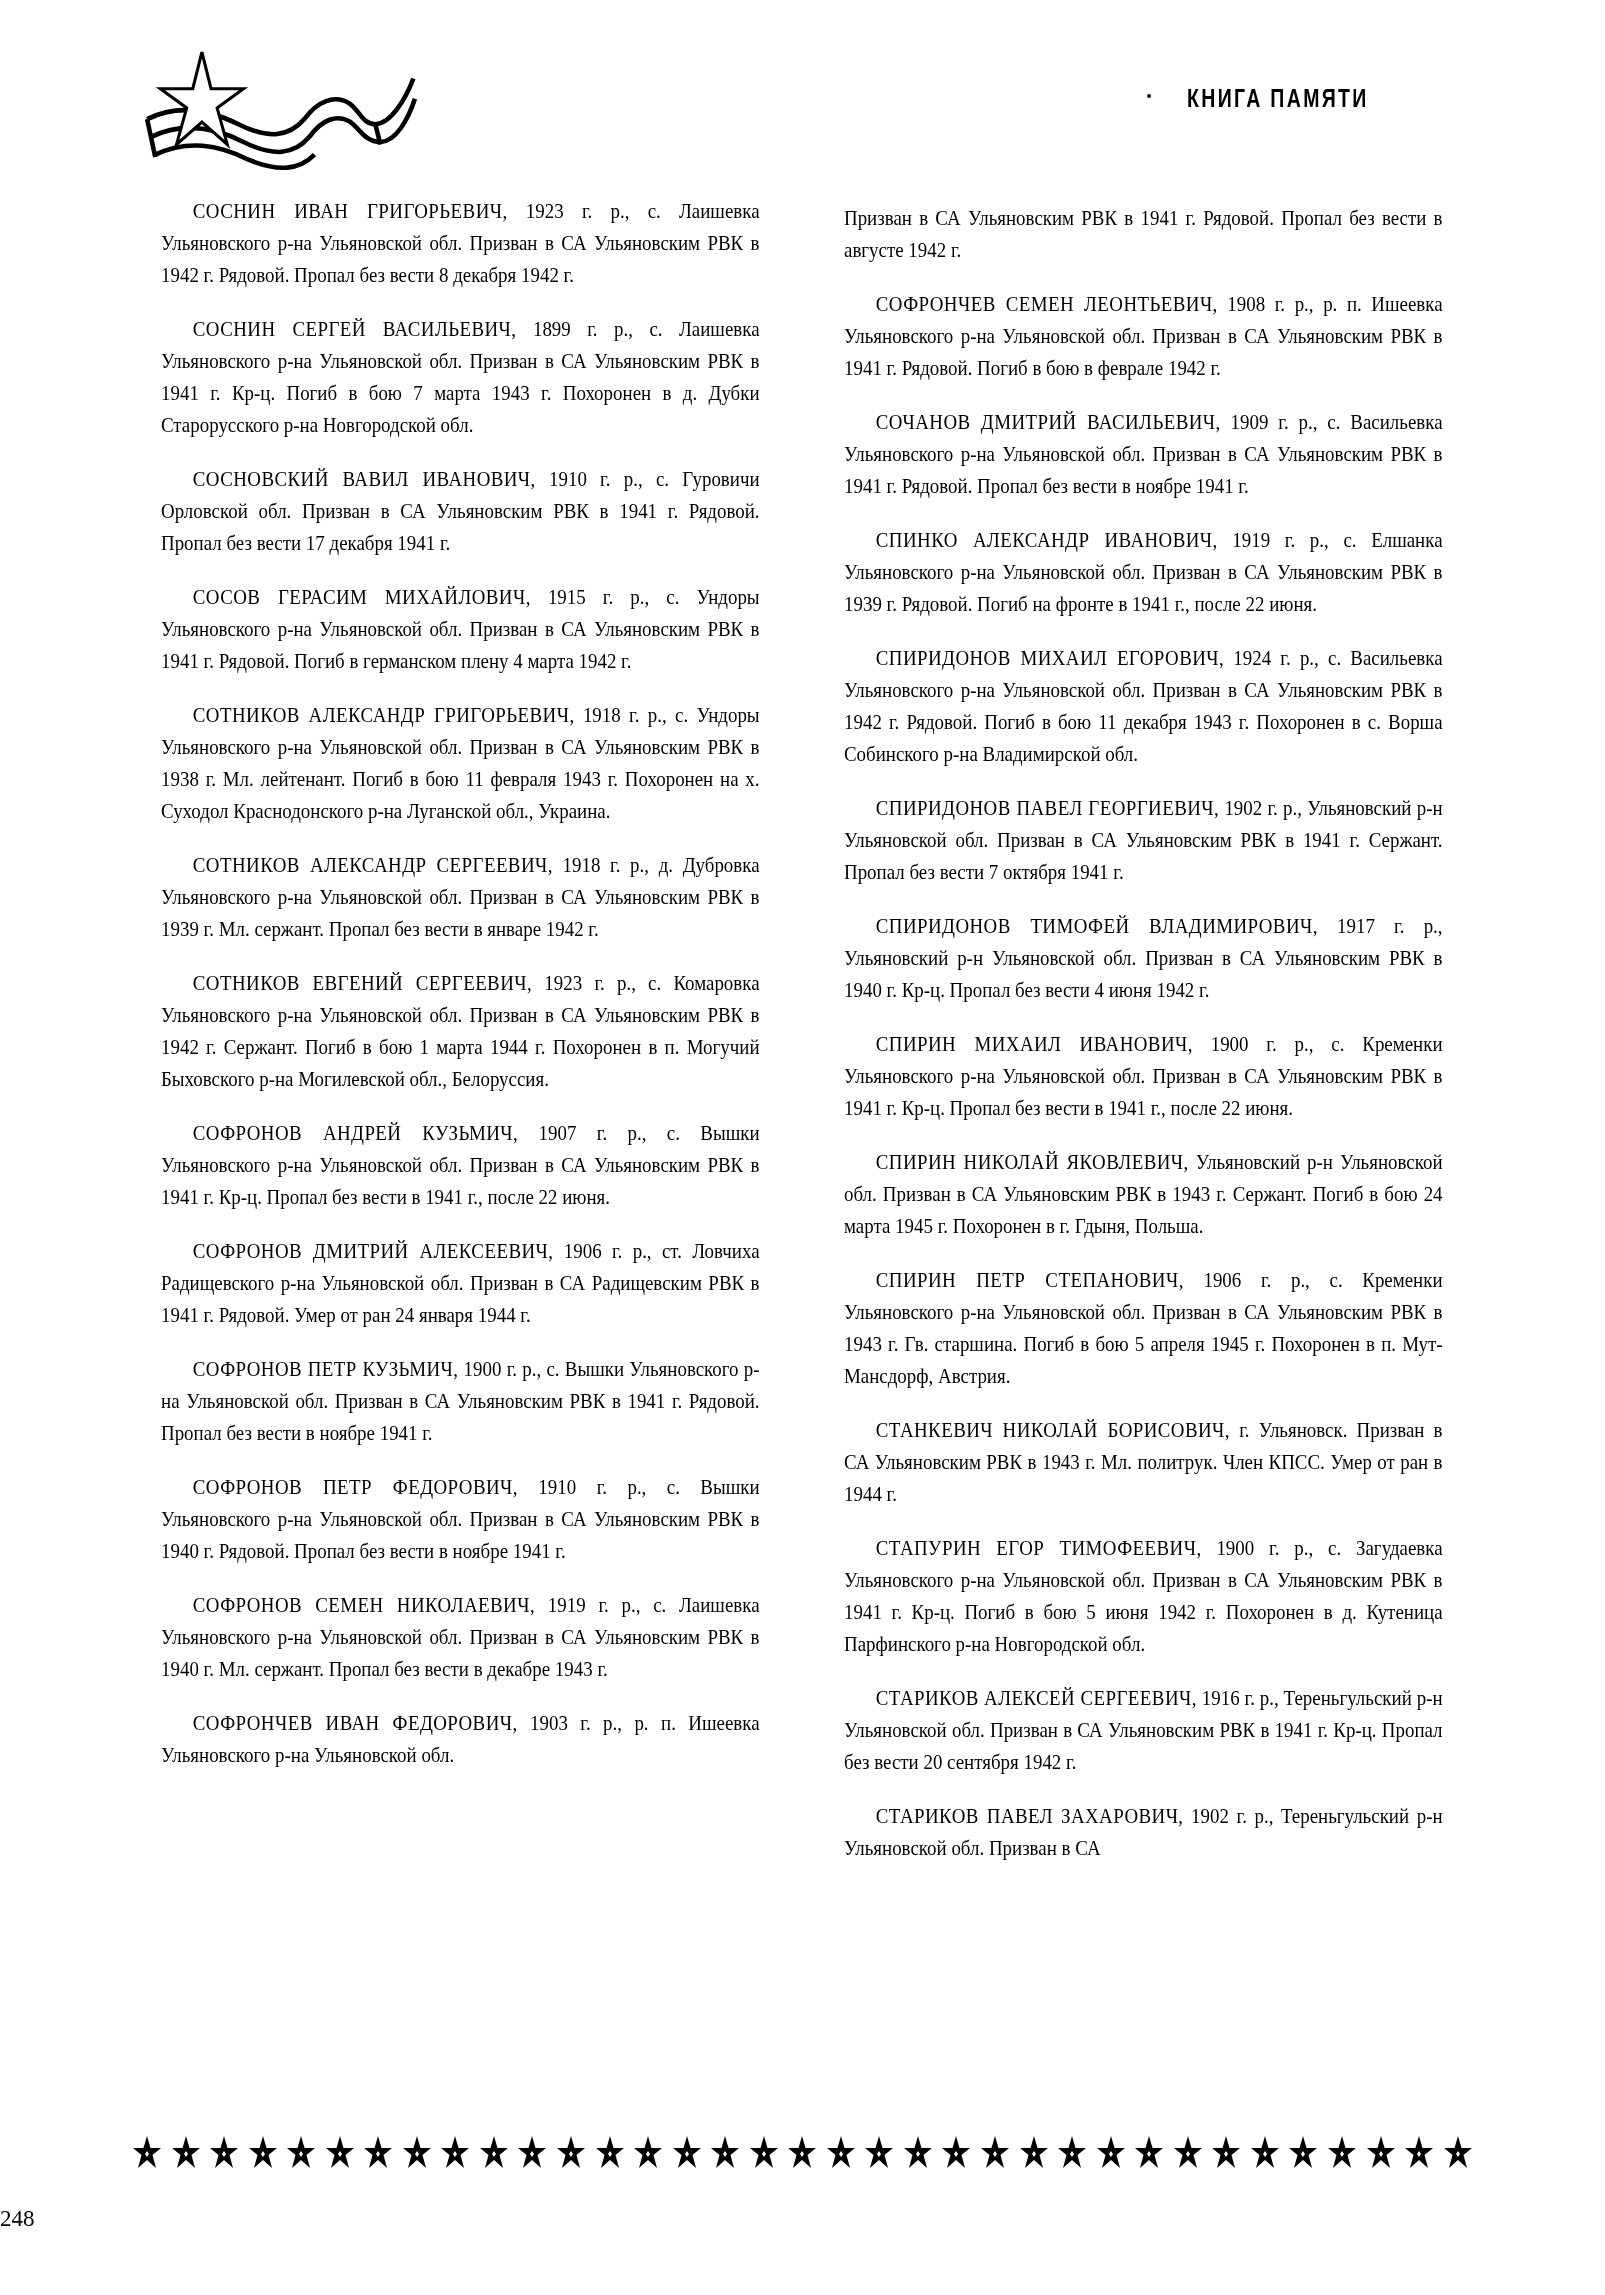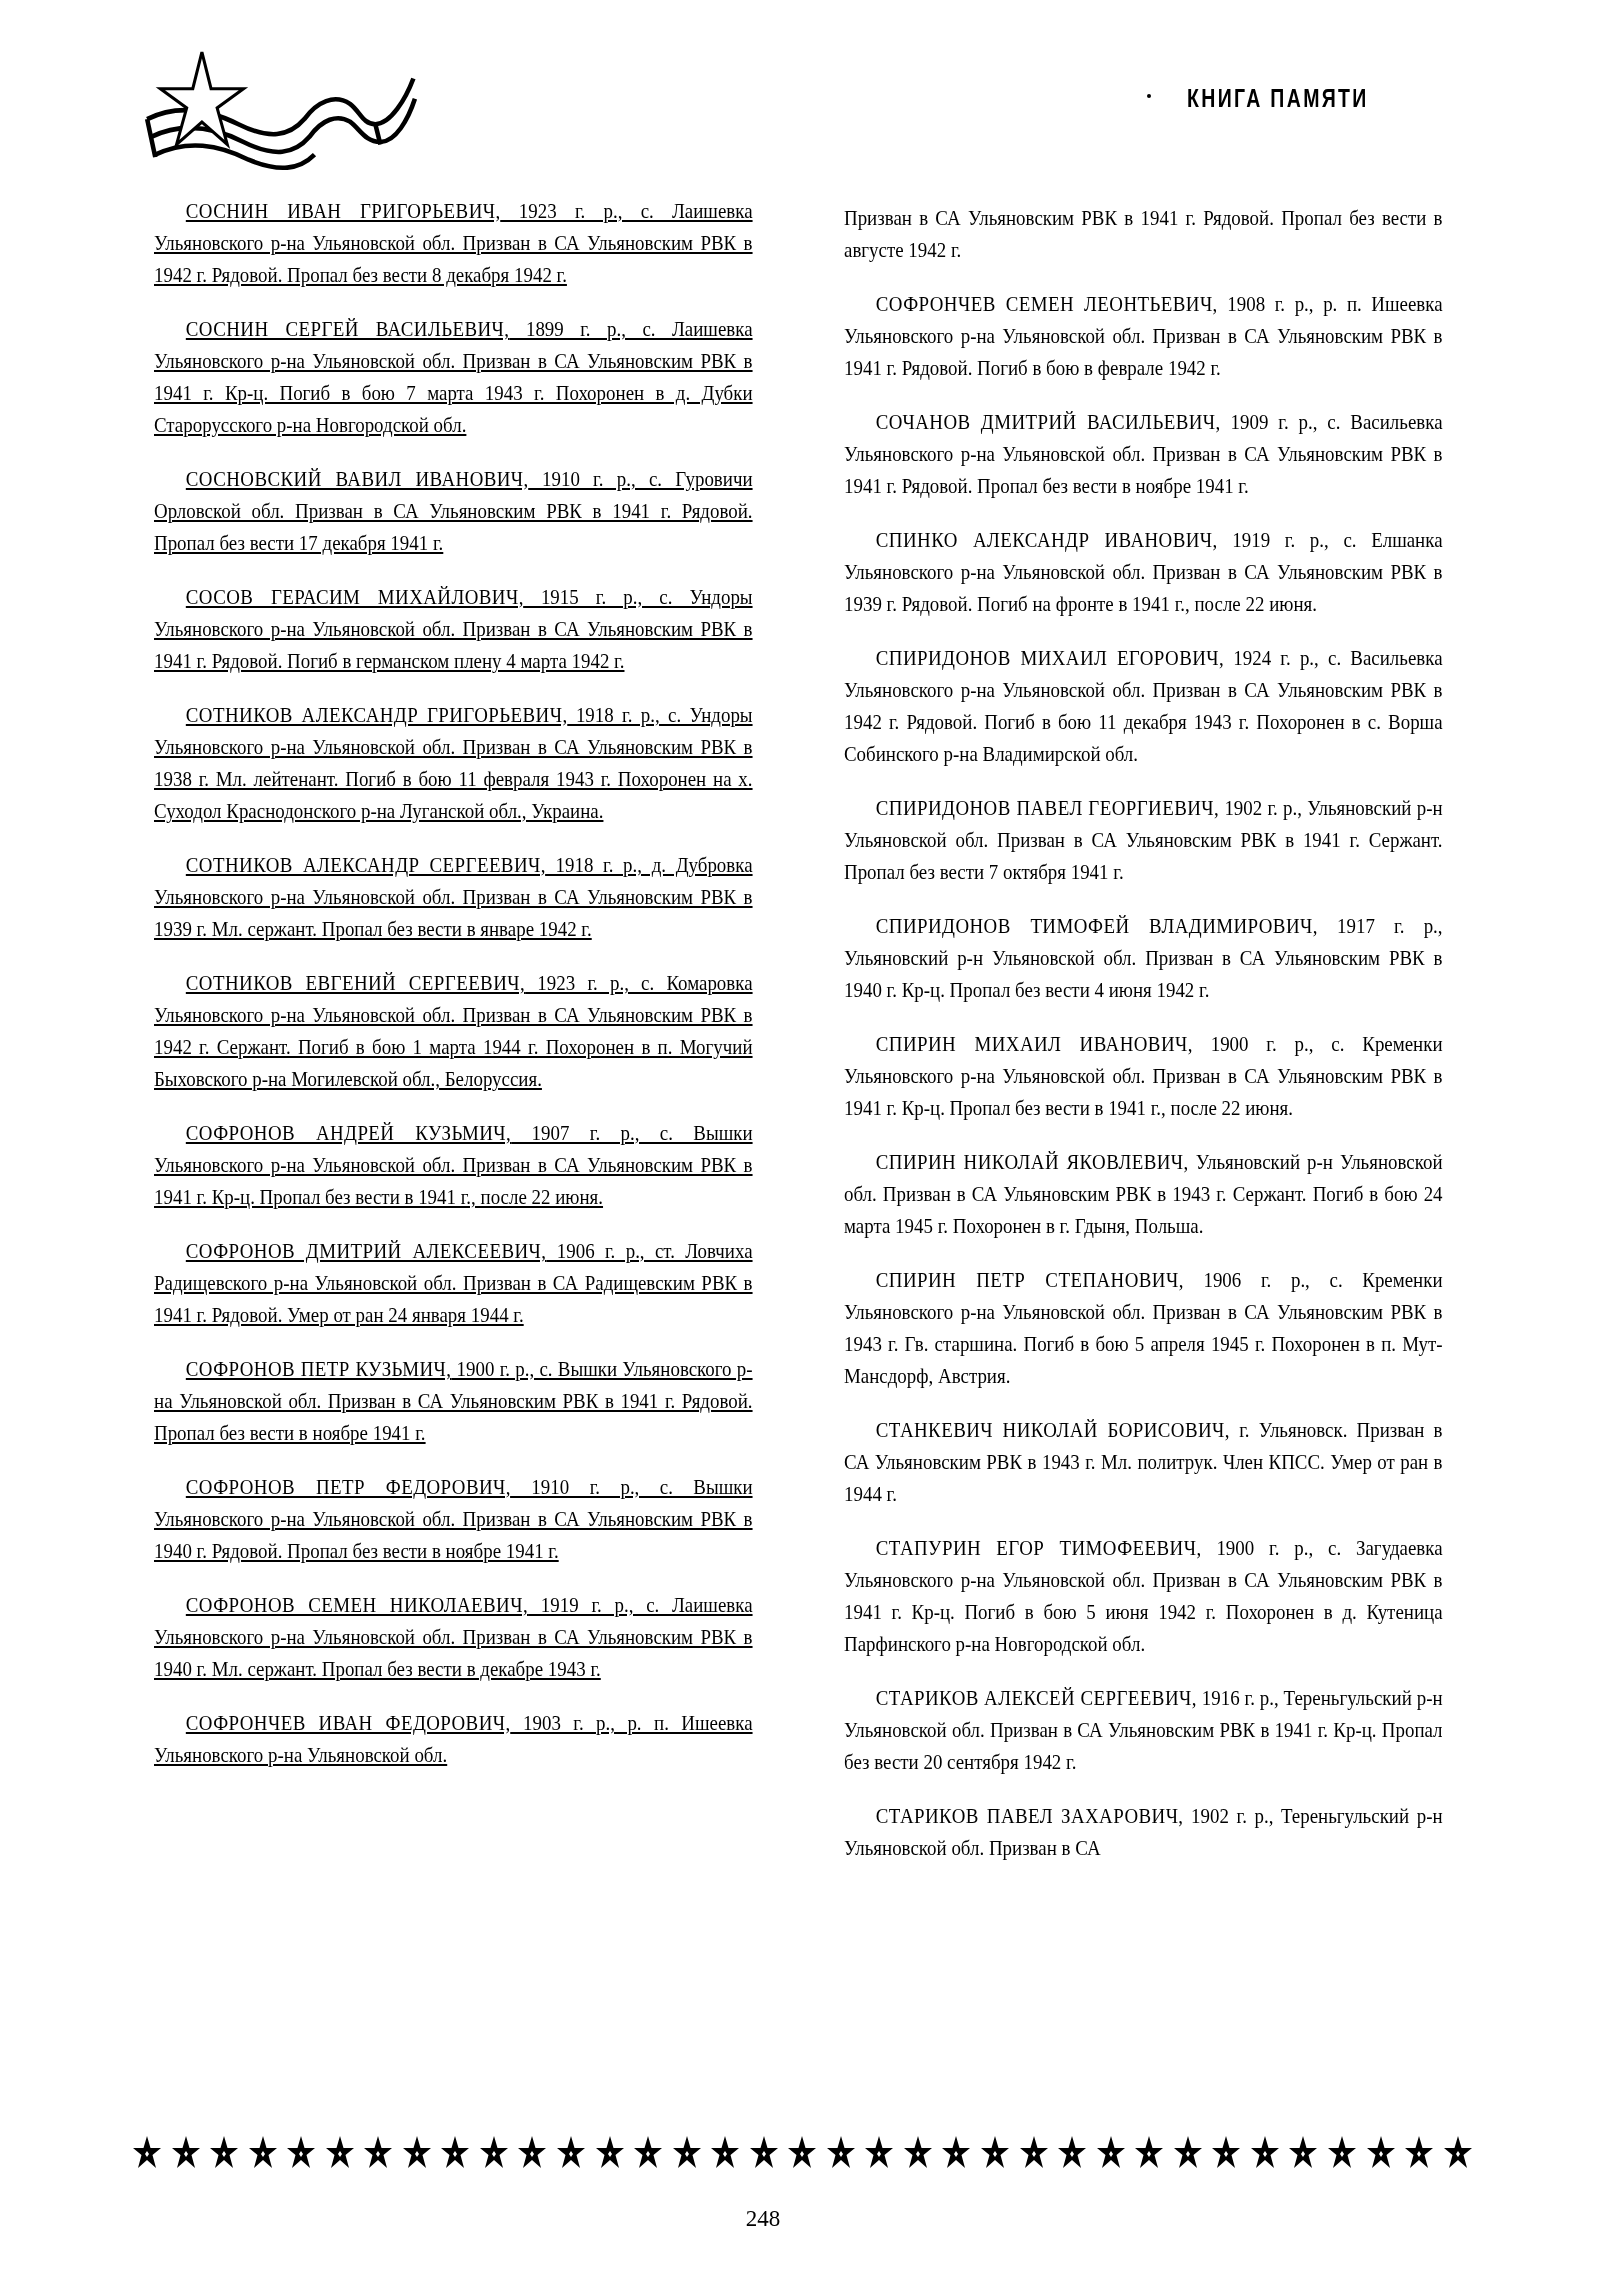--- a/index.html
+++ b/index.html
@@ -10,36 +10,36 @@
     }
     .emblem { position: absolute; left: 137px; top: 48px; width: 284px; height: 127px; }
     .header-title {
       position: absolute; left: 1187px; top: 84px;
       font-family: "Liberation Sans", "DejaVu Sans", sans-serif;
       font-weight: bold; font-size: 25px; letter-spacing: 3px;
       transform: scaleX(0.78); transform-origin: left center;
     }
     .header-dot { position: absolute; left: 1147px; top: 94px; width: 4px; height: 4px; border-radius: 50%; background: #000; }
     .column { position: absolute; top: 195px; width: 598px; }
-    .col-left { left: 154px; text-decoration: underline; }
+    .col-left { left: 161px; }
     .col-right { left: 844px; top: 202px; }
     .entry {
       font-size: 22px; line-height: 32px; text-align: justify;
       margin: 0 0 22px 0; text-indent: 37px;
       transform: scaleX(0.86); transform-origin: left top; width: 696px;
     }
     .entry.cont { text-indent: 0; }
     .entry .name { letter-spacing: 0.5px; }
     .stars-row {
       position: absolute; left: 133px; top: 2134px; width: 1339px; height: 35px;
       display: flex; justify-content: space-between; align-items: center;
     }
     .star { width: 28px; height: 32px; }
     .page-number {
-      position: absolute; left: 0; width: 1526px; top: 2206px; text-align: center;
+      position: absolute; left: 0; width: 1526px; top: 2206px; text-align: left;
       font-size: 23px;
     }
   </style>
 </head>
 <body>
 
 <svg class="emblem" viewBox="0 0 560 250">
   <g fill="none" stroke="#000" stroke-width="9">
     <path d="M20 140 C80 110 140 120 200 150 C260 180 300 175 330 140 C355 105 390 90 420 110 C440 125 445 150 470 150 C500 150 530 100 545 60"></path>
     <path d="M28 175 C90 145 150 155 210 185 C270 215 310 210 340 175 C365 140 395 130 420 145 C440 160 450 185 480 185 C510 185 535 140 548 100"></path>

